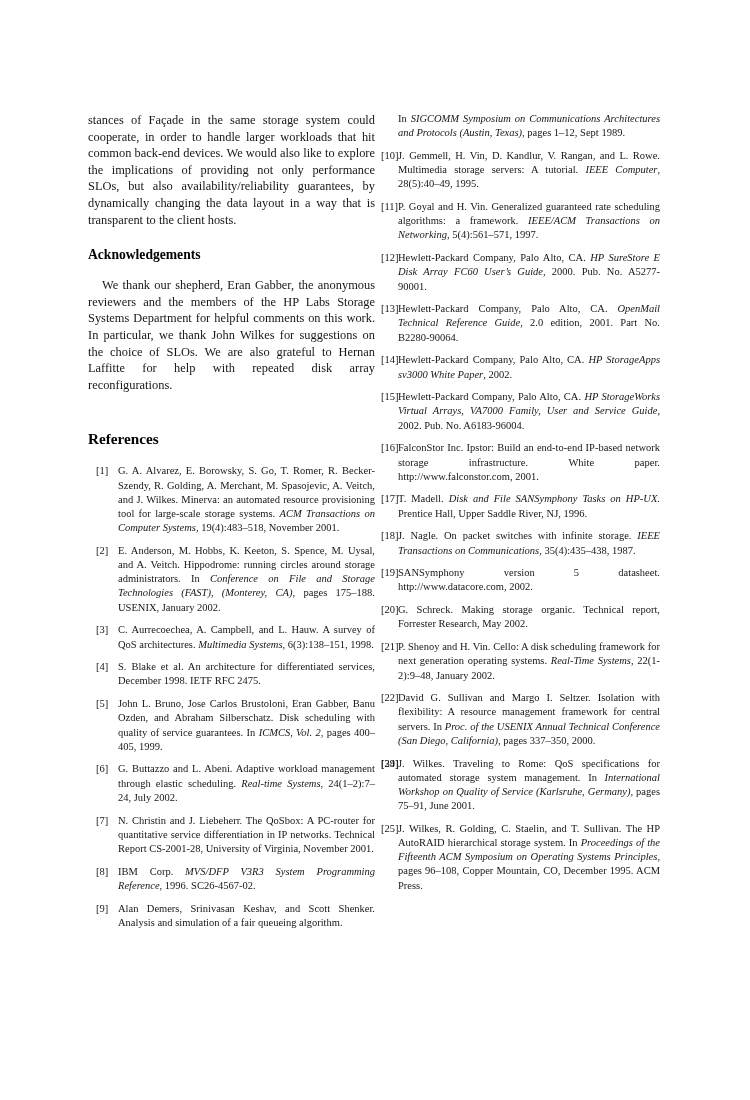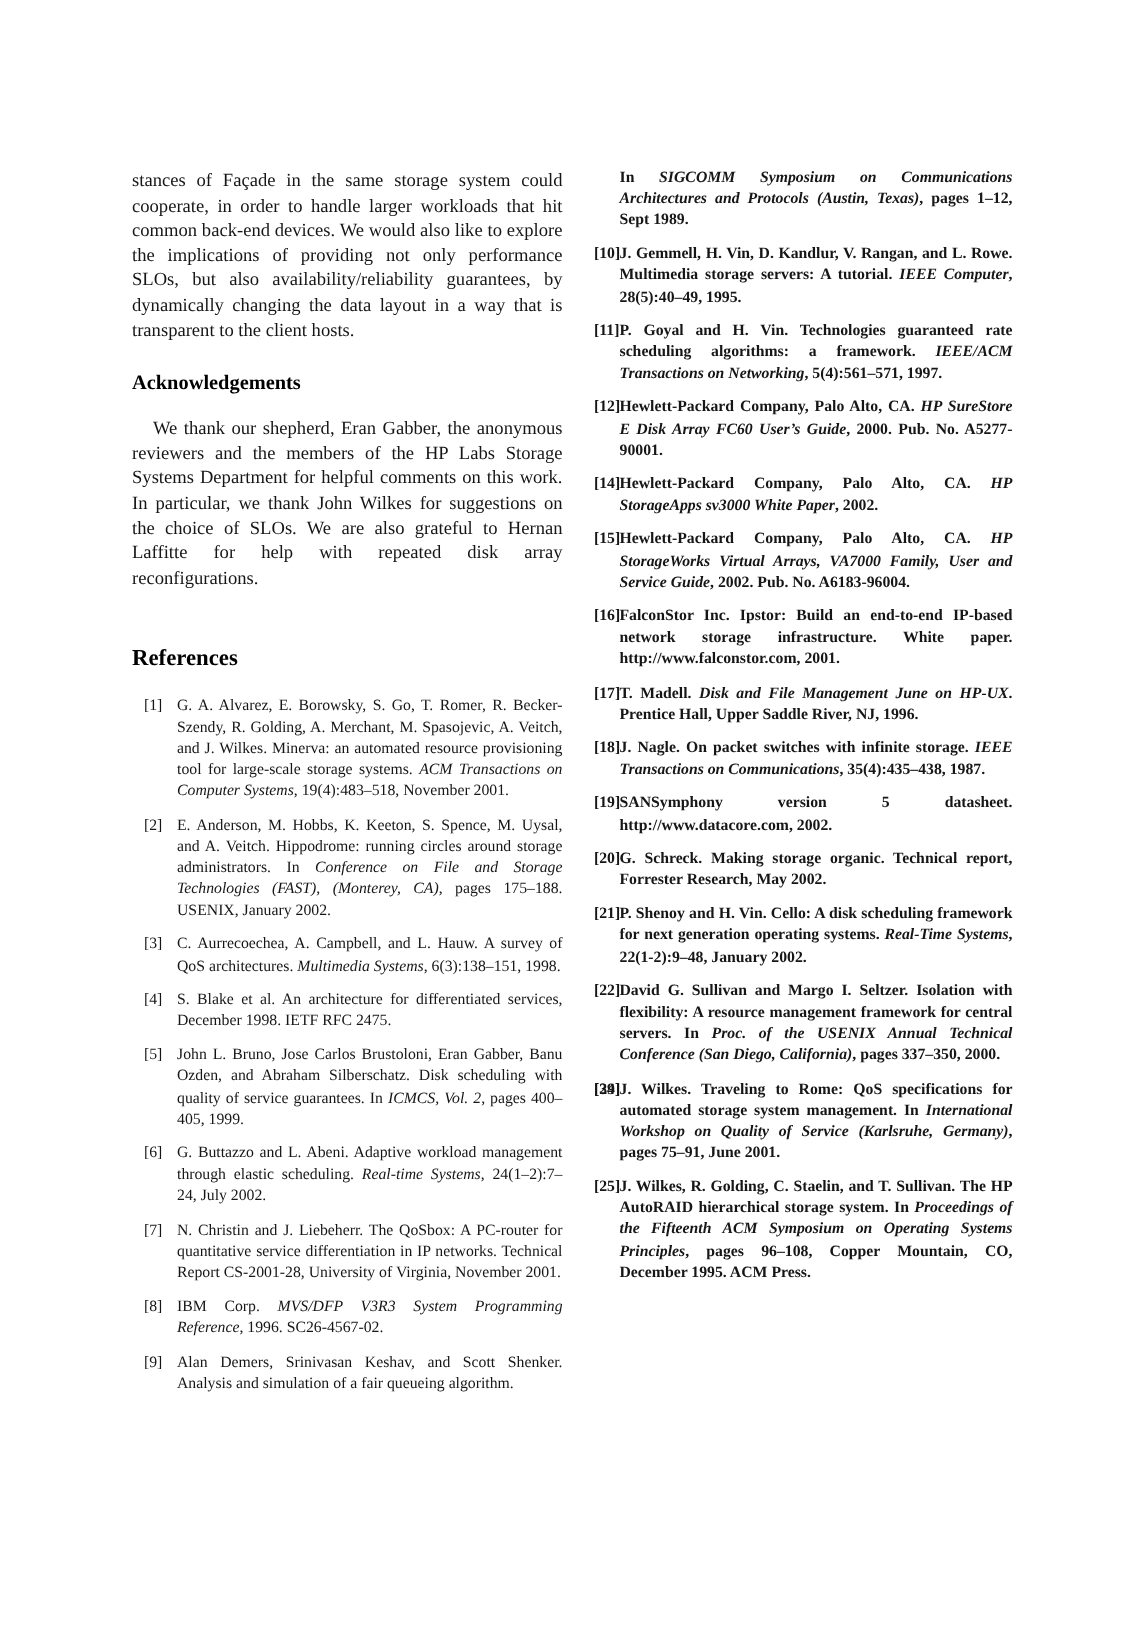--- a/index.html
+++ b/index.html
@@ -8,25 +8,24 @@
     background: #ffffff;
     color: #161616;
     font-family: "Liberation Serif", "DejaVu Serif", serif;
     overflow: hidden;
   }
   .sheet {
     box-sizing: border-box;
     width: 750px; height: 1100px;
     padding: 112px 75px 40px 88px;
     display: flex;
-    gap: 15px;
   }
   .col { box-sizing: border-box; }
   .col-left  { width: 287px; --indent: 30px; --label-left: 8px; }
-  .col-right { width: 285px; font-weight: bold; --indent: 23px; --label-left: 6px; }
+  .col-right { width: 285px; --indent: 23px; --label-left: 6px; }
 
   .body-par {
     margin: 0;
     font-size: 12.4px;
     line-height: 16.6px;
     text-align: justify;
   }
   .ack-par { text-indent: 14px; }
 
   h2 {
@@ -77,26 +76,27 @@
         <div class="ref"><span class="ref-label">[7]</span><span class="ref-body"><span>N. Christin and J. Liebeherr. The QoSbox: A PC-router for quantitative service differentiation in IP networks. Technical Report CS-2001-28, University of Virginia, November 2001.</span></span></div>
         <div class="ref"><span class="ref-label">[8]</span><span class="ref-body"><span>IBM Corp. </span><i>MVS/DFP V3R3 System Programming Reference</i><span>, 1996. SC26-4567-02.</span></span></div>
         <div class="ref"><span class="ref-label">[9]</span><span class="ref-body"><span>Alan Demers, Srinivasan Keshav, and Scott Shenker. Analysis and simulation of a fair queueing algorithm.</span></span></div>
       </div>
   </div>
 
   <div class="col col-right">
     <div class="ref-list">
         <div class="ref"><span class="ref-body"><span>In </span><i>SIGCOMM Symposium on Communications Architectures and Protocols (Austin, Texas)</i><span>, pages 1–12, Sept 1989.</span></span></div>
         <div class="ref"><span class="ref-label">[10]</span><span class="ref-body"><span>J. Gemmell, H. Vin, D. Kandlur, V. Rangan, and L. Rowe. Multimedia storage servers: A tutorial. </span><i>IEEE Computer</i><span>, 28(5):40–49, 1995.</span></span></div>
-        <div class="ref"><span class="ref-label">[11]</span><span class="ref-body"><span>P. Goyal and H. Vin. Technologies guaranteed rate scheduling algorithms: a framework. </span><i>IEEE/ACM Transactions on Networking</i><span>, 5(4):561–571, 1997.</span></span></div>
+        <div class="ref"><span class="ref-label">[11]</span><span class="ref-body"><span>P. Goyal and H. Vin. Generalized guaranteed rate scheduling algorithms: a framework. </span><i>IEEE/ACM Transactions on Networking</i><span>, 5(4):561–571, 1997.</span></span></div>
         <div class="ref"><span class="ref-label">[12]</span><span class="ref-body"><span>Hewlett-Packard Company, Palo Alto, CA. </span><i>HP SureStore E Disk Array FC60 User’s Guide</i><span>, 2000. Pub. No. A5277-90001.</span></span></div>
+        <div class="ref"><span class="ref-label">[13]</span><span class="ref-body"><span>Hewlett-Packard Company, Palo Alto, CA. </span><i>OpenMail Technical Reference Guide</i><span>, 2.0 edition, 2001. Part No. B2280-90064.</span></span></div>
         <div class="ref"><span class="ref-label">[14]</span><span class="ref-body"><span>Hewlett-Packard Company, Palo Alto, CA. </span><i>HP StorageApps sv3000 White Paper</i><span>, 2002.</span></span></div>
         <div class="ref"><span class="ref-label">[15]</span><span class="ref-body"><span>Hewlett-Packard Company, Palo Alto, CA. </span><i>HP StorageWorks Virtual Arrays, VA7000 Family, User and Service Guide</i><span>, 2002. Pub. No. A6183-96004.</span></span></div>
         <div class="ref"><span class="ref-label">[16]</span><span class="ref-body"><span>FalconStor Inc. Ipstor: Build an end-to-end IP-based network storage infrastructure. White paper. http://www.falconstor.com, 2001.</span></span></div>
-        <div class="ref"><span class="ref-label">[17]</span><span class="ref-body"><span>T. Madell. </span><i>Disk and File Management June on HP-UX</i><span>. Prentice Hall, Upper Saddle River, NJ, 1996.</span></span></div>
+        <div class="ref"><span class="ref-label">[17]</span><span class="ref-body"><span>T. Madell. </span><i>Disk and File SANSymphony Tasks on HP-UX</i><span>. Prentice Hall, Upper Saddle River, NJ, 1996.</span></span></div>
         <div class="ref"><span class="ref-label">[18]</span><span class="ref-body"><span>J. Nagle. On packet switches with infinite storage. </span><i>IEEE Transactions on Communications</i><span>, 35(4):435–438, 1987.</span></span></div>
         <div class="ref"><span class="ref-label">[19]</span><span class="ref-body"><span>SANSymphony version 5 datasheet. http://www.datacore.com, 2002.</span></span></div>
         <div class="ref"><span class="ref-label">[20]</span><span class="ref-body"><span>G. Schreck. Making storage organic. Technical report, Forrester Research, May 2002.</span></span></div>
         <div class="ref"><span class="ref-label">[21]</span><span class="ref-body"><span>P. Shenoy and H. Vin. Cello: A disk scheduling framework for next generation operating systems. </span><i>Real-Time Systems</i><span>, 22(1-2):9–48, January 2002.</span></span></div>
         <div class="ref"><span class="ref-label">[22]</span><span class="ref-body"><span>David G. Sullivan and Margo I. Seltzer. Isolation with flexibility: A resource management framework for central servers. In </span><i>Proc. of the USENIX Annual Technical Conference (San Diego, California)</i><span>, pages 337–350, 2000.</span></span></div>
         <div class="ref"><span class="ref-label">[39]</span></div>
         <div class="ref"><span class="ref-label">[24]</span><span class="ref-body"><span>J. Wilkes. Traveling to Rome: QoS specifications for automated storage system management. In </span><i>International Workshop on Quality of Service (Karlsruhe, Germany)</i><span>, pages 75–91, June 2001.</span></span></div>
         <div class="ref"><span class="ref-label">[25]</span><span class="ref-body"><span>J. Wilkes, R. Golding, C. Staelin, and T. Sullivan. The HP AutoRAID hierarchical storage system. In </span><i>Proceedings of the Fifteenth ACM Symposium on Operating Systems Principles</i><span>, pages 96–108, Copper Mountain, CO, December 1995. ACM Press.</span></span></div>
       </div>
   </div>

